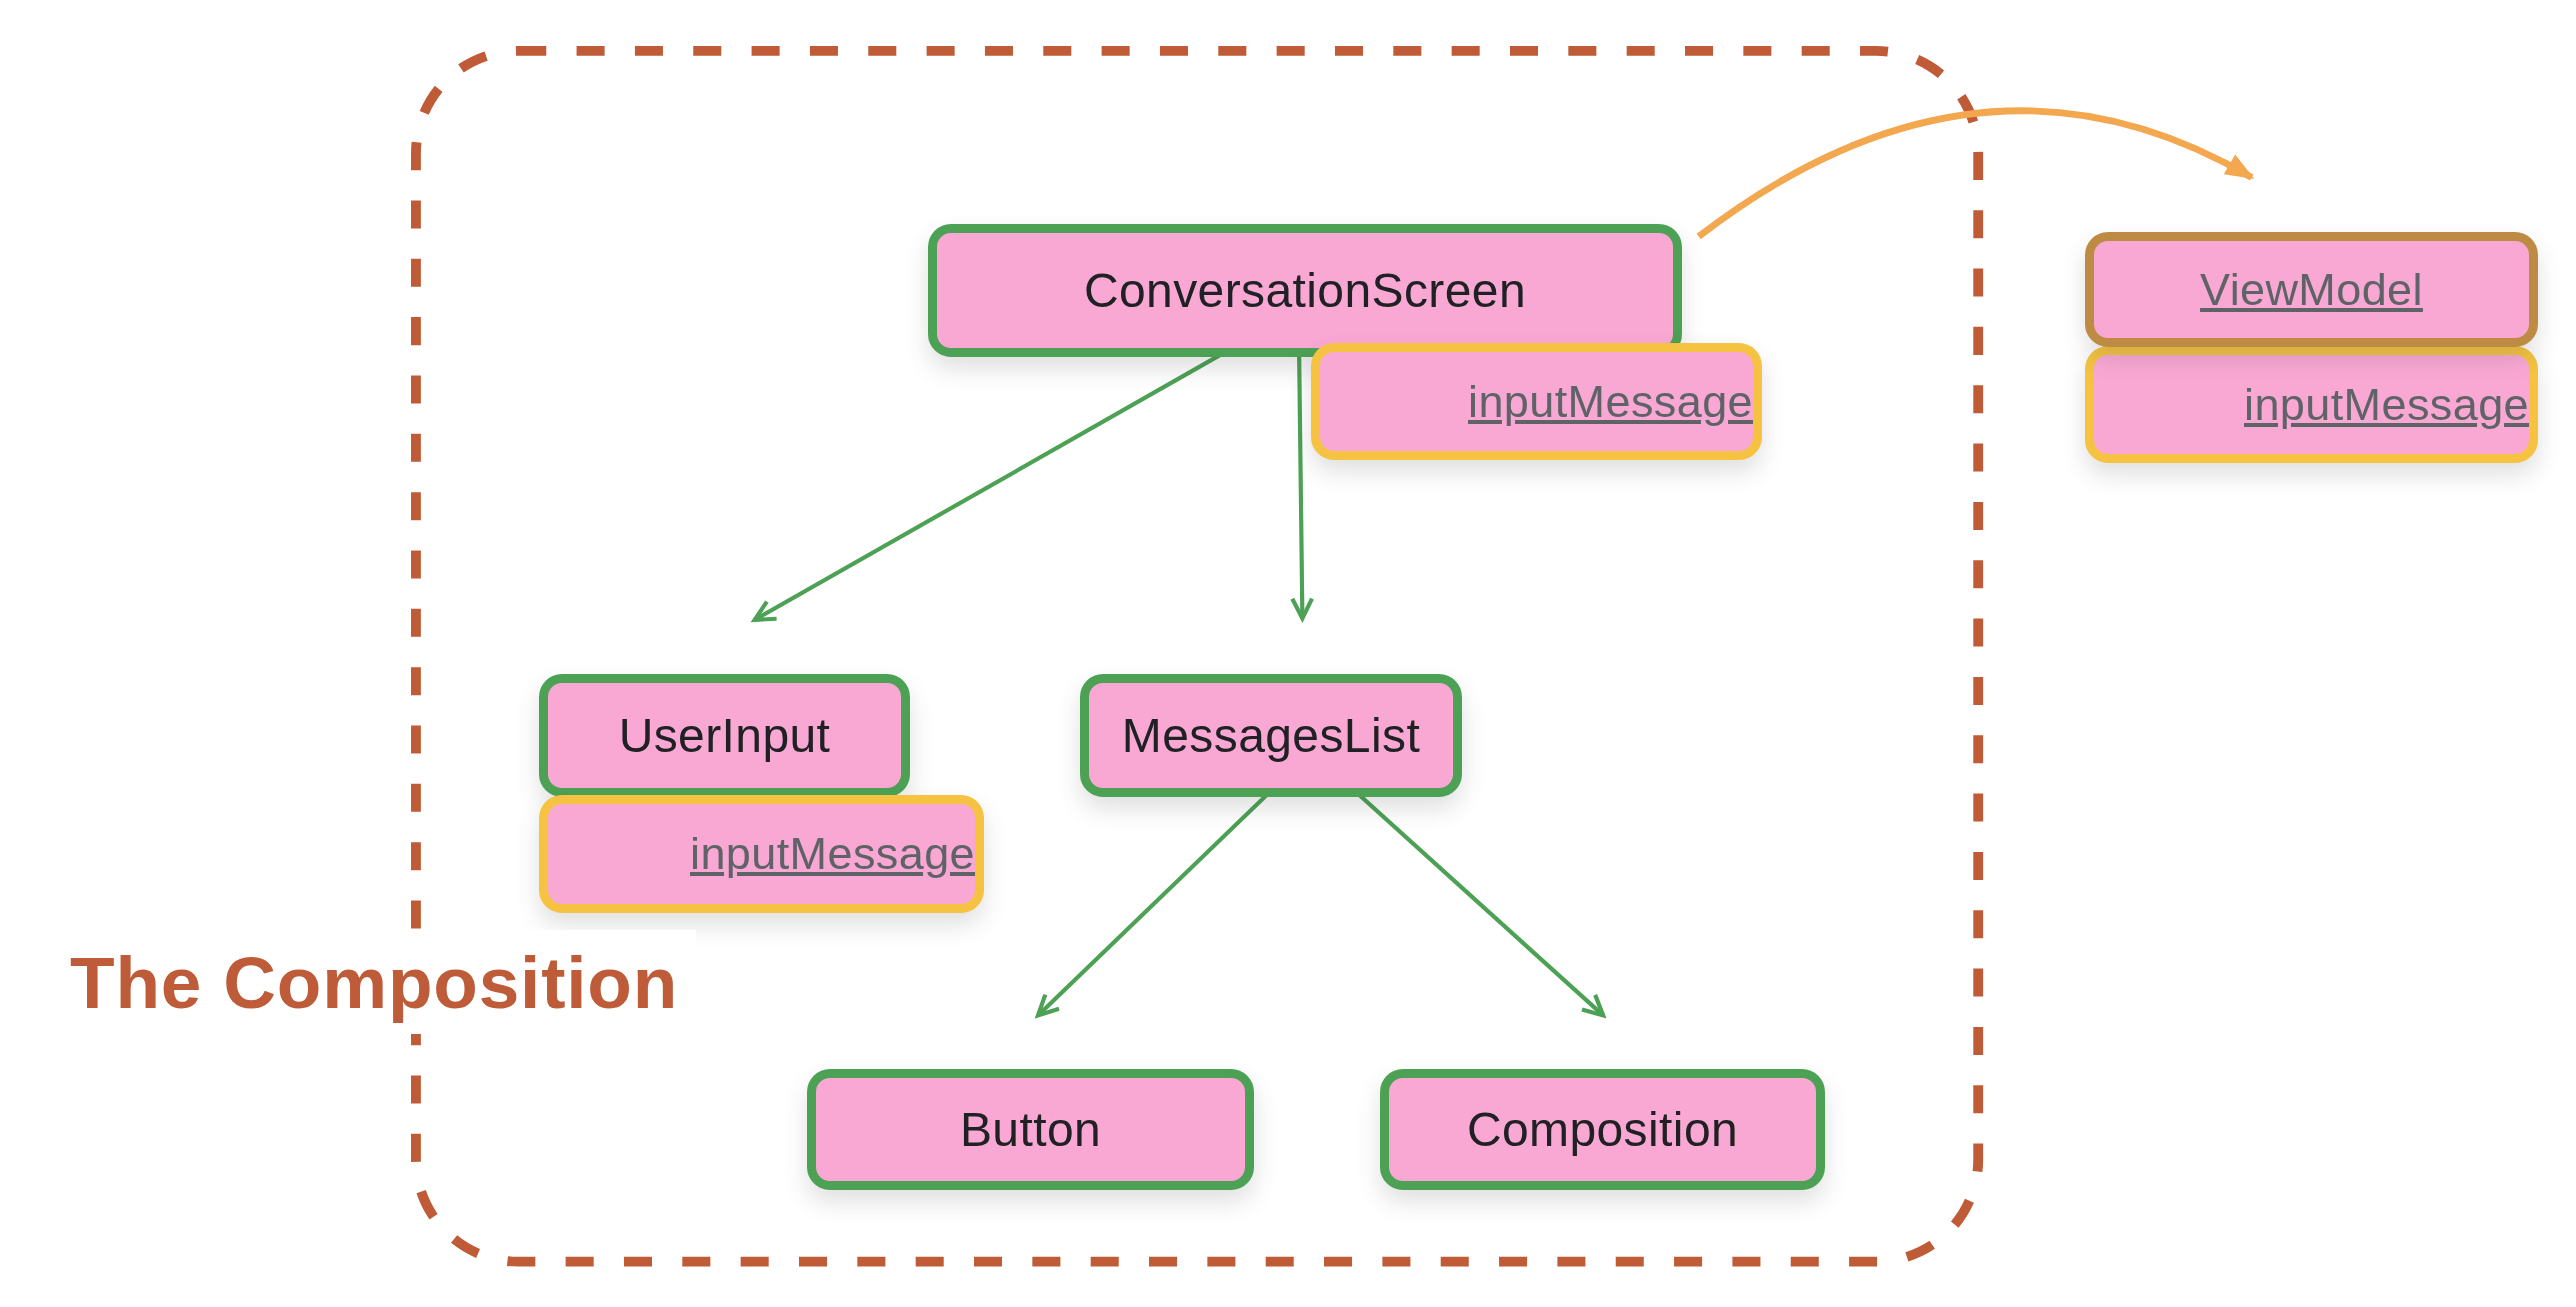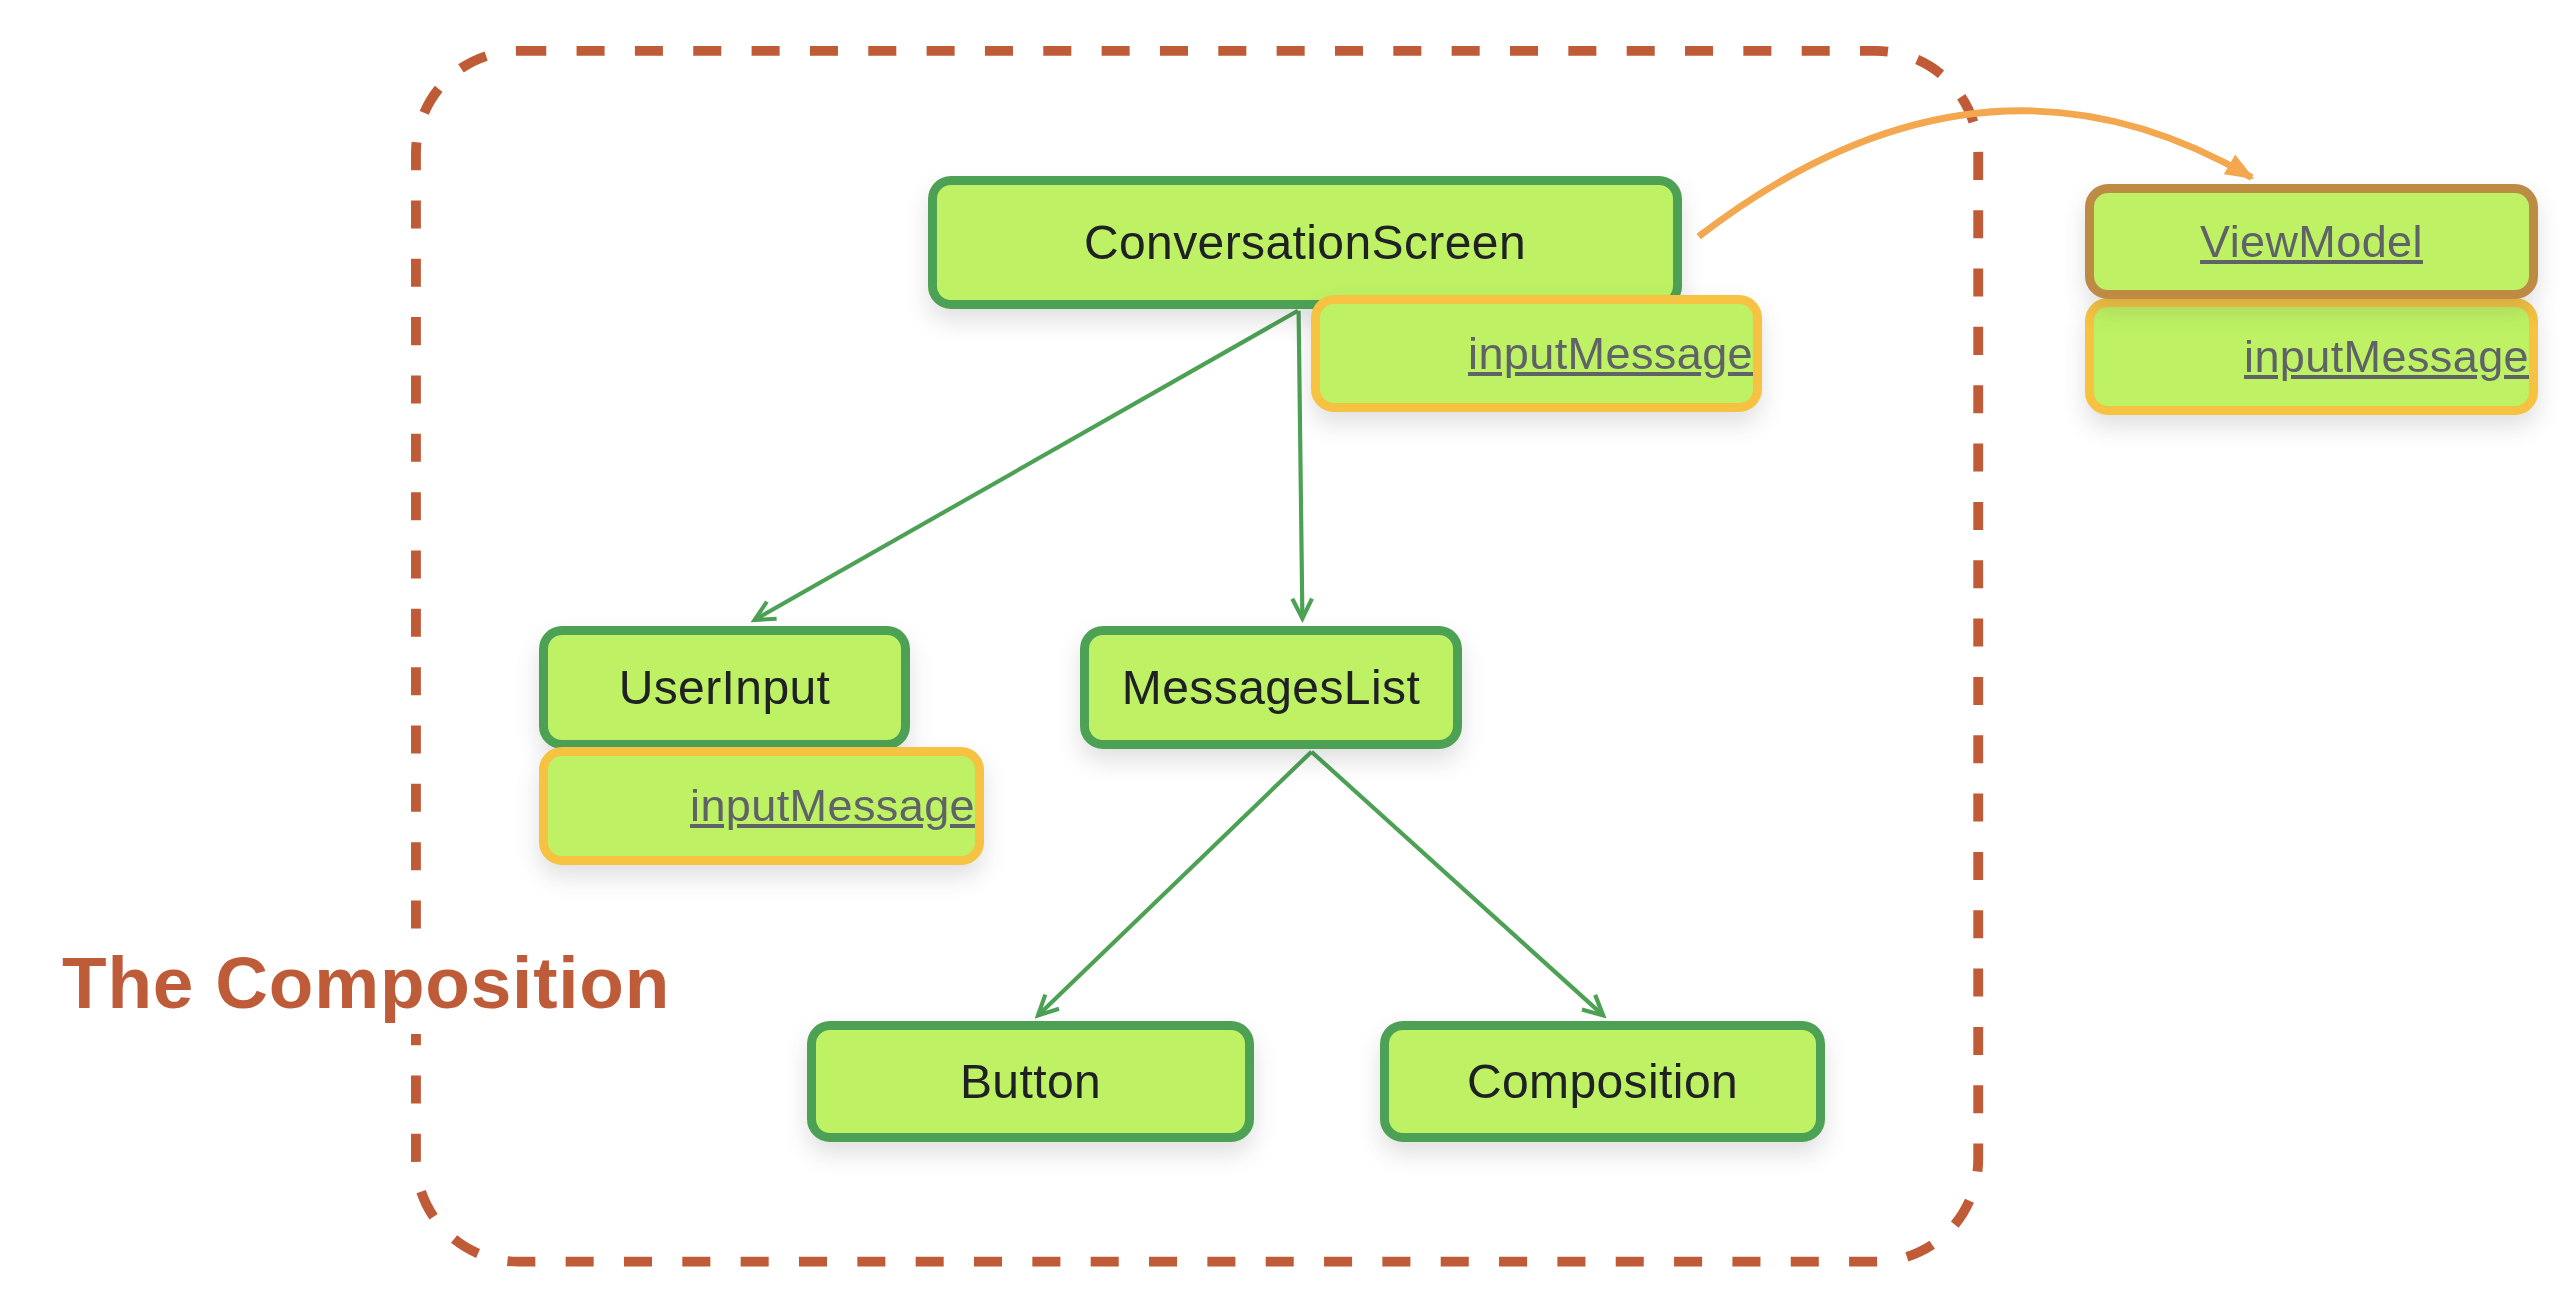--- a/index.html
+++ b/index.html
@@ -25,44 +25,45 @@
     stroke:var(--green);
     stroke-width:5.5;
   }
   .ref-edge{
     fill:none;
     stroke:var(--orange);
     stroke-width:9;
   }
   .node{
     position:absolute;
-    background:#bef264;
+    background:#f9a8d4;
     border-radius:23px;
     display:flex;align-items:center;justify-content:center;
     box-shadow:0 12px 23px rgba(60,64,67,0.16);
     box-sizing:border-box;
     z-index:2;
+    margin-top:48px;
   }
   .node.green{border:9.8px solid var(--green);}
   .node.yellow{border:9.8px solid var(--yellow);z-index:3;justify-content:flex-end;}
   .node.tan{border:9.8px solid var(--tan);z-index:4;}
   .node .label{
     color:var(--ink);
     font-size:48px;
     letter-spacing:0.4px;
     white-space:nowrap;
   }
   .node .label.state{
     color:var(--gray);
     font-size:45px;
     text-decoration:underline;
   }
   .diagram-title{
     position:absolute;
-    left:44px;top:930px;
+    left:52px;top:930px;
     padding:10.6px 18px;
     background:#ffffff;
     color:var(--rust-title);
     font-size:73px;
     font-weight:bold;
     letter-spacing:0.8px;
     z-index:5;
     white-space:nowrap;
   }
 </style>

